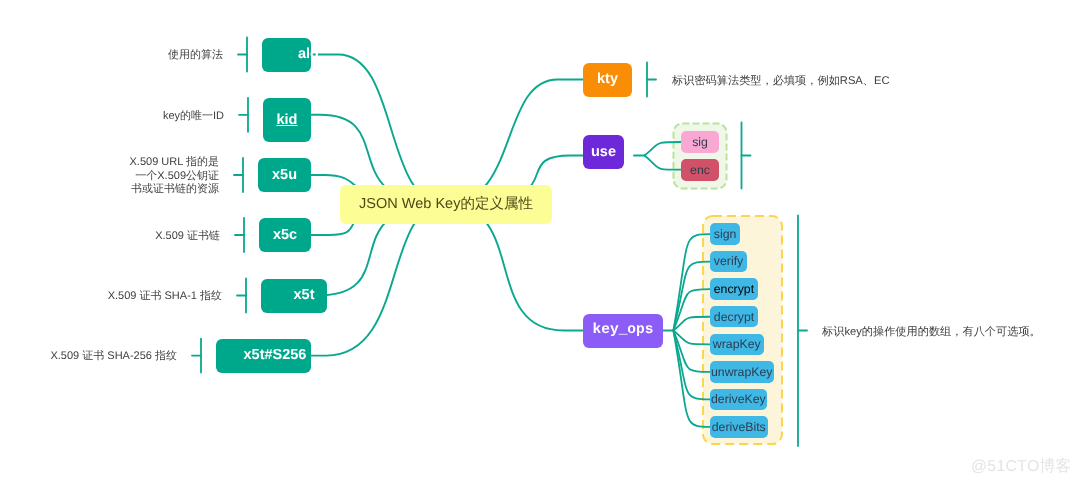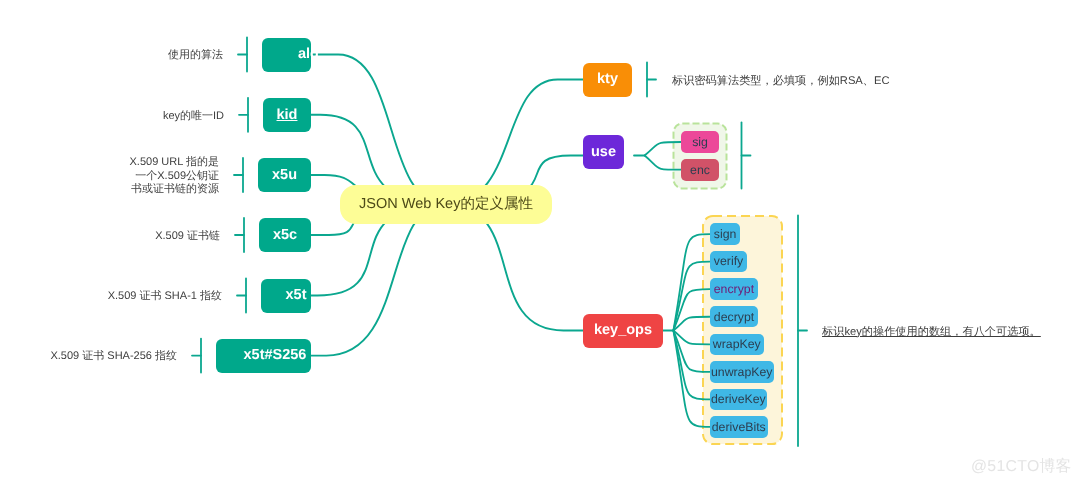--- a/index.html
+++ b/index.html
@@ -10,21 +10,21 @@
   #stage{position:relative;width:1080px;height:484px;background:#fff;filter:opacity(1);}
   #groups{position:absolute;left:0;top:0;z-index:1;}
   #wires{position:absolute;left:0;top:0;z-index:2;}
   .node{position:absolute;z-index:3;box-sizing:border-box;display:flex;align-items:center;
         justify-content:center;border-radius:6px;font-weight:bold;color:#ffffff;
         white-space:nowrap;line-height:1;font-size:14.5px;}
   .subnode{position:absolute;z-index:3;box-sizing:border-box;display:flex;align-items:center;
            justify-content:center;border-radius:5px;white-space:nowrap;line-height:1;
            font-size:12.3px;}
   .center-node{position:absolute;z-index:3;box-sizing:border-box;display:flex;
-        align-items:center;justify-content:center;border-radius:16px;white-space:nowrap;
+        align-items:center;justify-content:center;border-radius:6px;white-space:nowrap;
         line-height:1;font-size:14.5px;font-weight:normal;}
   .desc{position:absolute;z-index:3;font-size:11.2px;line-height:14px;white-space:pre;}
   .leaflbl{position:absolute;z-index:3;font-size:11px;line-height:13.5px;
            text-align:right;white-space:pre;}
   .watermark{position:absolute;z-index:3;font-size:15.8px;letter-spacing:.3px;
              left:971px;top:456px;}
 </style>
 </head>
 <body>
 
@@ -71,50 +71,50 @@
       <path d="M673.4,330.5 C689.69,265.0545 680.6,261.61 709.6,261.61" fill="none" stroke="#0ba78f" stroke-width="1.8" stroke-linecap="round"></path>
       <path d="M673.4,330.5 C689.69,291.23650000000004 680.6,289.17 709.6,289.17" fill="none" stroke="#0ba78f" stroke-width="1.8" stroke-linecap="round"></path>
       <path d="M673.4,330.5 C689.69,317.4185 680.6,316.73 709.6,316.73" fill="none" stroke="#0ba78f" stroke-width="1.8" stroke-linecap="round"></path>
       <path d="M673.4,330.5 C689.69,343.6005 680.6,344.29 709.6,344.29" fill="none" stroke="#0ba78f" stroke-width="1.8" stroke-linecap="round"></path>
       <path d="M673.4,330.5 C689.69,369.7825 680.6,371.85 709.6,371.85" fill="none" stroke="#0ba78f" stroke-width="1.8" stroke-linecap="round"></path>
       <path d="M673.4,330.5 C689.69,395.9645 680.6,399.40999999999997 709.6,399.40999999999997" fill="none" stroke="#0ba78f" stroke-width="1.8" stroke-linecap="round"></path>
       <path d="M673.4,330.5 C689.69,422.1465 680.6,426.97 709.6,426.97" fill="none" stroke="#0ba78f" stroke-width="1.8" stroke-linecap="round"></path>
     </svg>
 
   <div class="node" id="n-l0" style="left: 262px; top: 37.5px; width: 49px; height: 34px; background: rgb(0, 168, 139); color: rgb(255, 255, 255); padding-left: 44px;">alg</div>
-  <div class="node" id="n-l1" style="left: 263px; top: 97.8px; width: 48px; height: 34px; background: rgb(0, 168, 139); color: rgb(255, 255, 255); text-decoration: underline;">kid</div>
+  <div class="node" id="n-l1" style="left: 263px; top: 97.8px; width: 48px; height: 44px; background: rgb(0, 168, 139); color: rgb(255, 255, 255); text-decoration: underline;">kid</div>
   <div class="node" id="n-l2" style="left: 258px; top: 158px; width: 53px; height: 34px; background: rgb(0, 168, 139); color: rgb(255, 255, 255);">x5u</div>
   <div class="node" id="n-l3" style="left: 259px; top: 218px; width: 52px; height: 34px; background: rgb(0, 168, 139); color: rgb(255, 255, 255);">x5c</div>
-  <div class="node" id="n-l4" style="left: 261px; top: 278.5px; width: 50px; height: 34px; background: rgb(0, 168, 139); color: rgb(255, 255, 255); padding-left: 20px;">x5t</div>
+  <div class="node" id="n-l4" style="left: 261px; top: 278.5px; width: 66px; height: 34px; background: rgb(0, 168, 139); color: rgb(255, 255, 255); padding-left: 20px;">x5t</div>
   <div class="node" id="n-l5" style="left: 216px; top: 338.6px; width: 95px; height: 34px; background: rgb(0, 168, 139); color: rgb(255, 255, 255); padding-left: 23px;">x5t#S256</div>
 
   <div class="leaflbl" id="t-l0" style="right: 857px; color: rgb(61, 61, 61); top: 49.25px;">使用的算法</div>
   <div class="leaflbl" id="t-l1" style="right: 856px; color: rgb(61, 61, 61); top: 109.55px;">key的唯一ID</div>
   <div class="leaflbl" id="t-l2" style="right: 861px; color: rgb(61, 61, 61); top: 156.25px; margin-left: 40px;">X.509 URL 指的是
 一个X.509公钥证
 书或证书链的资源</div>
   <div class="leaflbl" id="t-l3" style="right: 860px; color: rgb(61, 61, 61); top: 229.75px;">X.509 证书链</div>
   <div class="leaflbl" id="t-l4" style="right: 858px; color: rgb(61, 61, 61); top: 290.25px;">X.509 证书 SHA-1 指纹</div>
   <div class="leaflbl" id="t-l5" style="right: 903px; color: rgb(61, 61, 61); top: 350.35px;">X.509 证书 SHA-256 指纹</div>
 
   <div class="center-node" id="n-center" style="left: 340px; top: 185px; width: 212px; height: 39px; background: rgb(253, 253, 150); color: rgb(77, 74, 24);">JSON Web Key的定义属性</div>
 
   <div class="node" id="n-r0" style="left: 583px; top: 62.5px; width: 49px; height: 34px; background: rgb(249, 142, 6); color: rgb(255, 255, 255);">kty</div>
   <div class="node" id="n-r1" style="left: 583px; top: 135px; width: 41px; height: 34px; background: #6d28d9; color: rgb(255, 255, 255);">use</div>
-  <div class="node" id="n-r2" style="left: 583px; top: 313.5px; width: 80px; height: 34px; background: #ef4444; color: rgb(255, 255, 255);">key_ops</div>
+  <div class="node" id="n-r2" style="left: 583px; top: 313.5px; width: 80px; height: 34px; background: #8b5cf6; color: rgb(255, 255, 255); font-family: Liberation Mono, monospace;">key_ops</div>
 
   <div class="desc" id="d-r0" style="left: 672px; color: rgb(61, 61, 61); top: 73.5px; text-align: center;">标识密码算法类型，必填项，例如RSA、EC</div>
-  <div class="desc" id="d-r2" style="left: 822px; color: rgb(61, 61, 61); top: 324.5px; text-decoration: underline;">标识key的操作使用的数组，有八个可选项。</div>
+  <div class="desc" id="d-r2" style="left: 822px; color: rgb(61, 61, 61); top: 324.5px;">标识key的操作使用的数组，有八个可选项。</div>
 
-  <div class="subnode" id="s-u0" style="left: 681px; top: 131px; width: 38px; height: 22px; background: #ec4899; color: rgb(44, 62, 80);">sig</div>
+  <div class="subnode" id="s-u0" style="left: 681px; top: 131px; width: 38px; height: 22px; background: #f9a8d4; color: rgb(44, 62, 80);">sig</div>
   <div class="subnode" id="s-u1" style="left: 681px; top: 158.7px; width: 38px; height: 22px; background: rgb(209, 82, 104); color: rgb(44, 62, 80);">enc</div>
 
   <div class="subnode" id="s-o0" style="left: 709.6px; top: 223.3px; width: 30.9px; height: 21.5px; background: rgb(63, 184, 230); color: rgb(44, 62, 80);">sign</div>
   <div class="subnode" id="s-o1" style="left: 709.6px; top: 250.86px; width: 37.9px; height: 21.5px; background: rgb(63, 184, 230); color: rgb(44, 62, 80);">verify</div>
-  <div class="subnode" id="s-o2" style="left: 709.6px; top: 278.42px; width: 48.6px; height: 21.5px; background: rgb(63, 184, 230); color: #701a75;">encrypt</div>
+  <div class="subnode" id="s-o2" style="left: 709.6px; top: 278.42px; width: 48.6px; height: 21.5px; background: rgb(63, 184, 230); color: #000000;">encrypt</div>
   <div class="subnode" id="s-o3" style="left: 709.6px; top: 305.98px; width: 48.8px; height: 21.5px; background: rgb(63, 184, 230); color: rgb(44, 62, 80);">decrypt</div>
   <div class="subnode" id="s-o4" style="left: 709.6px; top: 333.54px; width: 54.4px; height: 21.5px; background: rgb(63, 184, 230); color: rgb(44, 62, 80);">wrapKey</div>
   <div class="subnode" id="s-o5" style="left: 709.6px; top: 361.1px; width: 64.3px; height: 21.5px; background: rgb(63, 184, 230); color: rgb(44, 62, 80);">unwrapKey</div>
   <div class="subnode" id="s-o6" style="left: 709.6px; top: 388.66px; width: 57.5px; height: 21.5px; background: rgb(63, 184, 230); color: rgb(44, 62, 80);">deriveKey</div>
   <div class="subnode" id="s-o7" style="left: 709.6px; top: 416.22px; width: 58.4px; height: 21.5px; background: rgb(63, 184, 230); color: rgb(44, 62, 80);">deriveBits</div>
 
   <div class="watermark" id="wmk" style="color: rgb(228, 228, 228);">@51CTO博客</div>
 
 </div>
 

